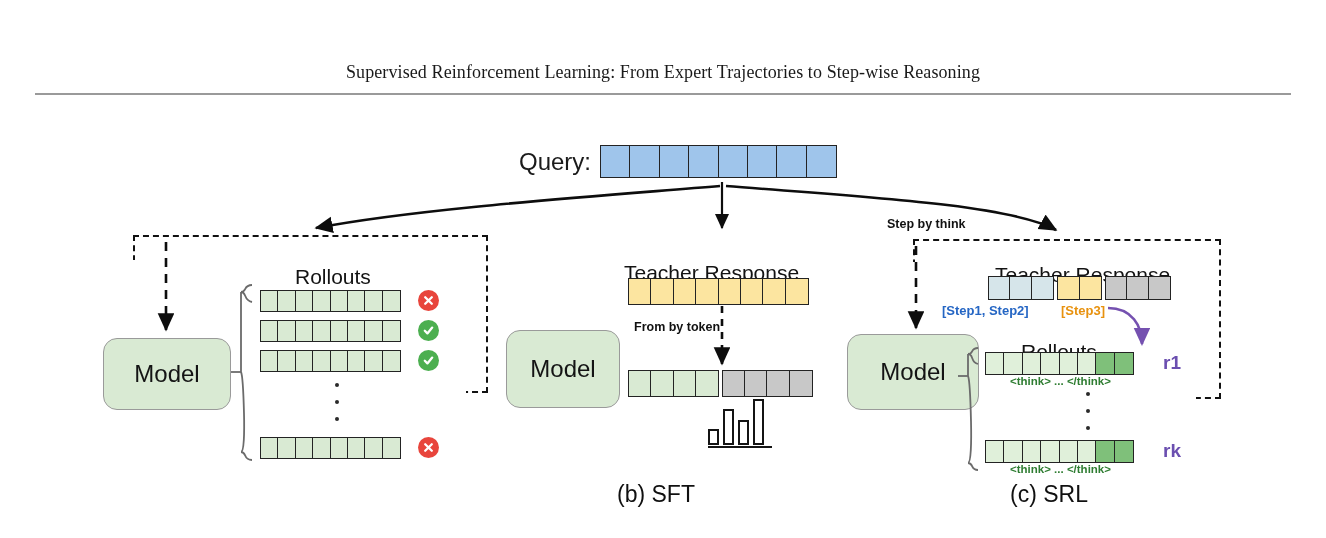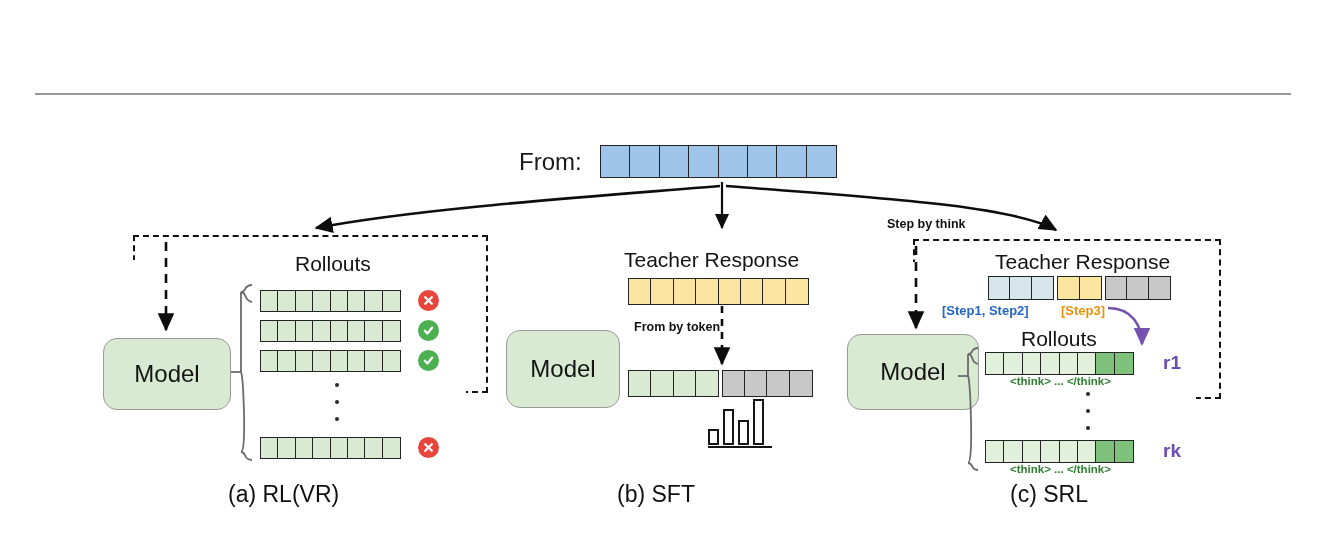--- a/index.html
+++ b/index.html
@@ -87,20 +87,21 @@
     font-size: 24px;
     color: #141414;
   }
 
   
   .heading {
     position: absolute;
     font-size: 21px;
     color: #131313;
     white-space: nowrap;
+    margin-top: 13px;
   }
   .small-bold {
     position: absolute;
     font-size: 12.5px;
     font-weight: bold;
     color: #111;
     white-space: nowrap;
   }
   .caption {
     position: absolute;
@@ -179,23 +180,24 @@
     width: 1326px;
     height: 538px;
     pointer-events: none;
   }
 </style>
 </head>
 <body>
 
 <div class="page">
 
+  <div class="header-title">Supervised Reinforcement Learning: From Expert Trajectories to Step-wise Reasoning</div>
   <div class="header-rule"></div>
 
-  <div class="query-label">From:</div>
+  <div class="query-label">Query:</div>
   <div class="token-row" id="query-row">
       <div class="cell" style="width: 31px; height: 33px; background: rgb(159, 197, 235);"></div>
       <div class="cell" style="width: 31px; height: 33px; background: rgb(159, 197, 235);"></div>
       <div class="cell" style="width: 31px; height: 33px; background: rgb(159, 197, 235);"></div>
       <div class="cell" style="width: 31px; height: 33px; background: rgb(159, 197, 235);"></div>
       <div class="cell" style="width: 31px; height: 33px; background: rgb(159, 197, 235);"></div>
       <div class="cell" style="width: 31px; height: 33px; background: rgb(159, 197, 235);"></div>
       <div class="cell" style="width: 31px; height: 33px; background: rgb(159, 197, 235);"></div>
       <div class="cell" style="width: 31px; height: 33px; background: rgb(159, 197, 235);"></div>
     </div>
@@ -273,21 +275,20 @@
           <path d="M3.2,3.2 L9.8,9.8 M9.8,3.2 L3.2,9.8" stroke="#fff" stroke-width="2.3" stroke-linecap="round"></path>
         </svg>
       </div>
     </div>
   <div id="a-dots">
       <div class="vdot" style="left: 335px; top: 383px;"></div>
       <div class="vdot" style="left: 335px; top: 400px;"></div>
       <div class="vdot" style="left: 335px; top: 417px;"></div>
     </div>
 
-  <div class="caption" style="left:228px; top:481px;">(a) RL(VR)</div>
 
   <div class="model-box" style="left:506px; top:330px; width:114px; height:78px;">
     <span>Model</span>
   </div>
 
   <div class="heading" style="left:624px; top:248px;">Teacher Response</div>
 
   <div class="token-row" id="b-teacher-row" style="left:628px; top:278px;">
       <div class="cell" style="width: 24px; height: 27px; background: rgb(252, 229, 160);"></div>
       <div class="cell" style="width: 24px; height: 27px; background: rgb(252, 229, 160);"></div>

